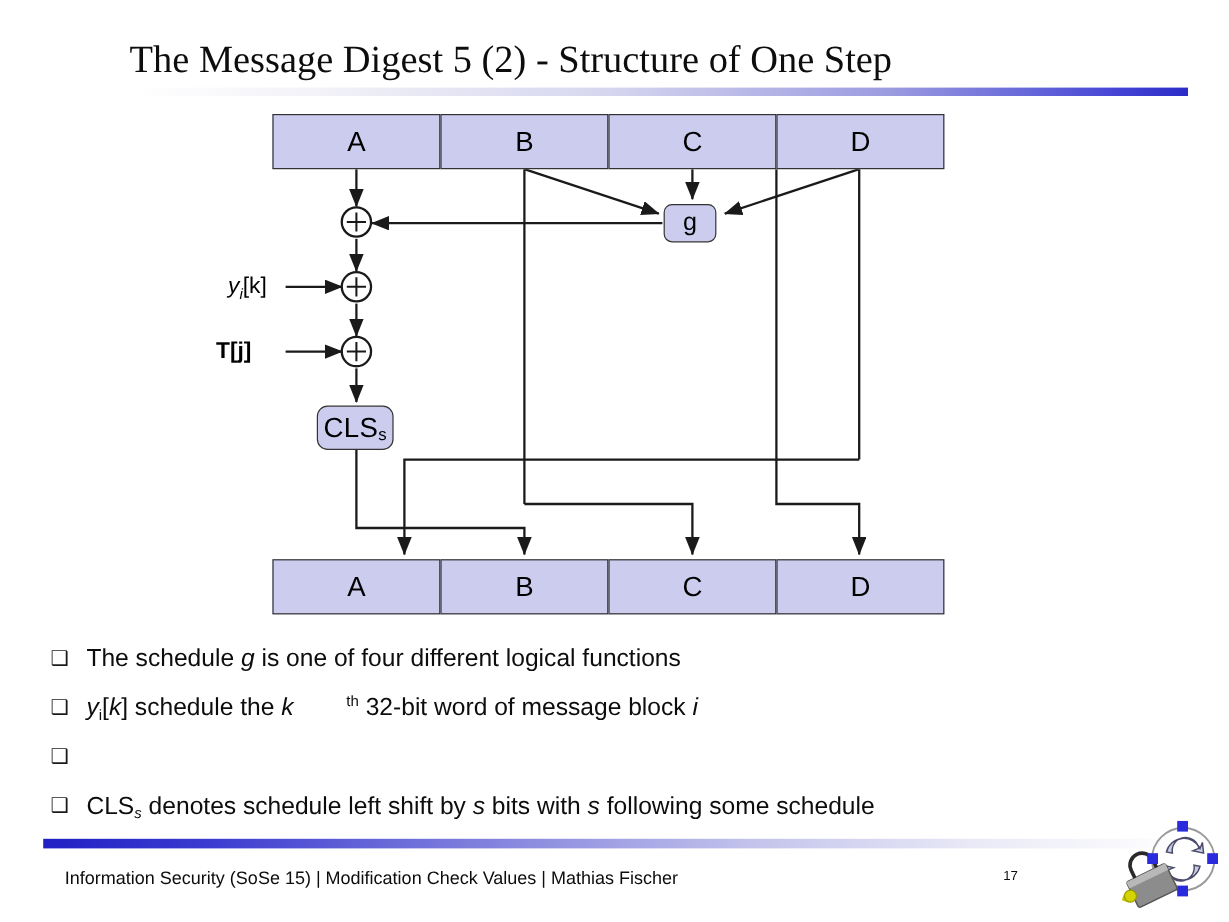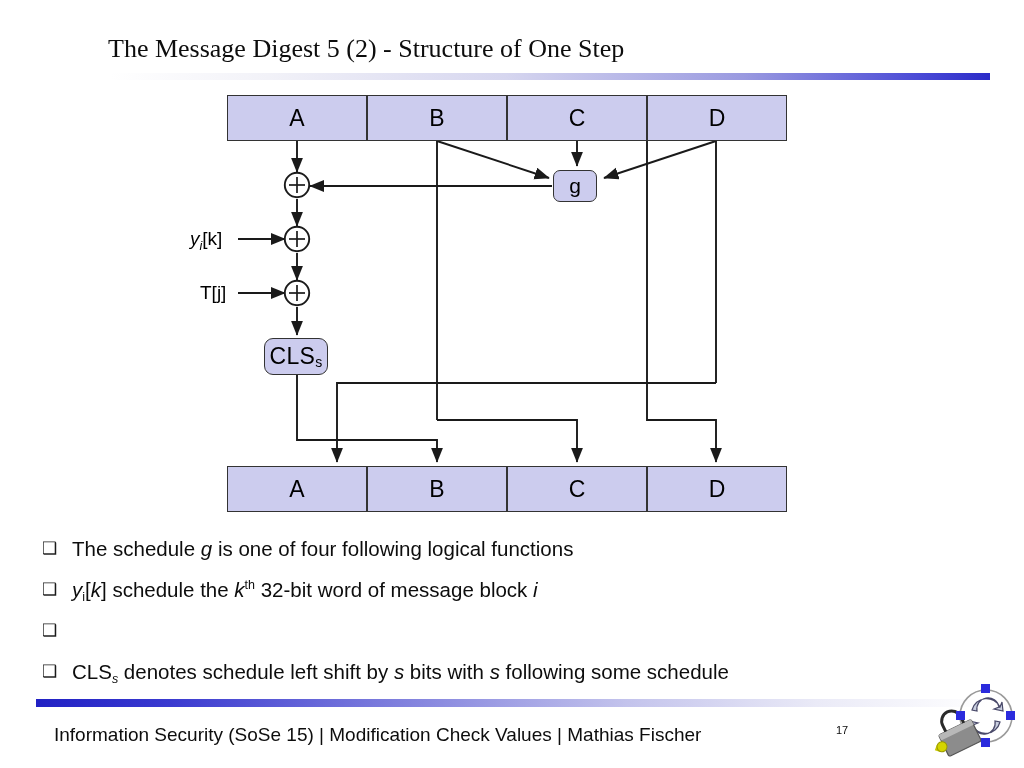--- a/index.html
+++ b/index.html
@@ -10,21 +10,21 @@
     font-family:"Liberation Sans", sans-serif;
     overflow:hidden;
     position:relative;
   }
   .slide{position:absolute;inset:0;width:1024px;height:768px;}
 
   
   .title{
     position:absolute;left:108px;top:28px;width:860px;height:42px;
     font-family:"Liberation Serif", serif;
-    font-size:26px;
+    font-size:32px;
     color:#0d0d0d;
     letter-spacing:0px;
     white-space:nowrap;
     line-height:42px;
   }
   .title-rule{
     position:absolute;left:110px;top:73px;width:880px;height:7px;
     background:linear-gradient(to right,#ffffff 0%,#f2f2f8 18%,#d6d6ef 45%,#9a9ae0 72%,#4a4ad6 92%,#2b2bc8 100%);
   }
 
@@ -82,31 +82,31 @@
     line-height:41px;
     white-space:nowrap;
   }
   .bullet-marker{
     width:30px;flex:0 0 30px;
     font-size:17px;
     color:#1a1a1a;
     line-height:41px;
   }
   .bullet-text i{font-style:italic;}
-  .bullet-text sup{font-size:12.5px;vertical-align:super;line-height:0;}
+  .bullet-text sup{font-size:12.5px;vertical-align:super;line-height:0;margin-left:44px;}
   .bullet-text sub{font-size:12.5px;vertical-align:baseline;position:relative;top:4px;}
 
   
   .footer-rule{
     position:absolute;left:36px;top:699px;width:952px;height:8px;
     background:linear-gradient(to right,#2121c4 0%,#3a3ad0 14%,#7f7fdd 38%,#c3c3ec 62%,#eaeaf7 82%,#ffffff 100%);
   }
   .footer-text{
     position:absolute;left:54px;top:724px;
-    font-size:19px;color:#0d0d0d;white-space:nowrap;
+    font-size:15px;color:#0d0d0d;white-space:nowrap;
   }
   .page-num{
     position:absolute;left:836px;top:724px;
     font-size:11px;color:#0d0d0d;
   }
   .logo{position:absolute;left:934px;top:684px;width:86px;height:80px;}
 </style>
 </head>
 <body>
 
@@ -179,40 +179,40 @@
     </svg>
     <svg style="position:absolute;left:283px;top:279px;" width="28" height="28">
       <circle cx="14" cy="14" r="12.2" fill="#ffffff" stroke="#1a1a1a" stroke-width="1.9"></circle>
       <line x1="6" y1="14" x2="22" y2="14" stroke="#1a1a1a" stroke-width="1.7"></line>
       <line x1="14" y1="6" x2="14" y2="22" stroke="#1a1a1a" stroke-width="1.7"></line>
     </svg>
 
     <div class="inlabel" style="left:190px;top:228px;">
       <i>y</i><sub>i</sub><span>[k]</span>
     </div>
-    <div class="inlabel" style="left:200px;top:282px;">
+    <div class="inlabel" style="left:180px;top:282px;font-weight:bold;">
       <span>T</span><span>[j]</span>
     </div>
 
     <div class="clsbox" style="left:264px;top:338px;width:64px;height:37px;">
       <span>CLS</span>
         <sub>s</sub>
     </div>
 
     <div class="regbox" style="left:227px;top:466px;width:140px;height:46px;">A</div>
     <div class="regbox" style="left:367px;top:466px;width:140px;height:46px;">B</div>
     <div class="regbox" style="left:507px;top:466px;width:140px;height:46px;">C</div>
     <div class="regbox" style="left:647px;top:466px;width:140px;height:46px;">D</div>
 
   </div>
 
   <div class="bullets">
     <div class="bullet">
       <span class="bullet-marker">❑</span>
-      <span class="bullet-text"><span>The schedule </span><i>g</i><span> is one of four following logical functions</span></span>
+      <span class="bullet-text"><span>The schedule </span><i>g</i><span> is one of four different logical functions</span></span>
     </div>
     <div class="bullet">
       <span class="bullet-marker">❑</span>
       <span class="bullet-text"><i>y</i><sub>i</sub><span>[</span><i>k</i><span>] schedule the </span><i>k</i><sup>th</sup><span> 32-bit word of message block </span><i>i</i></span>
     </div>
     <div class="bullet">
       <span class="bullet-marker">❑</span>
     </div>
     <div class="bullet">
       <span class="bullet-marker">❑</span>

